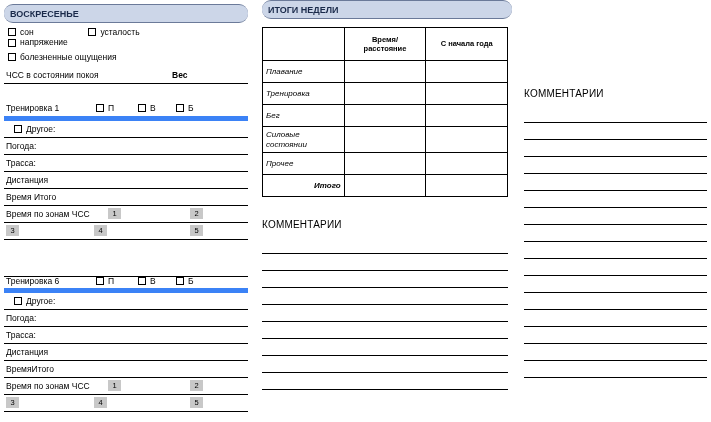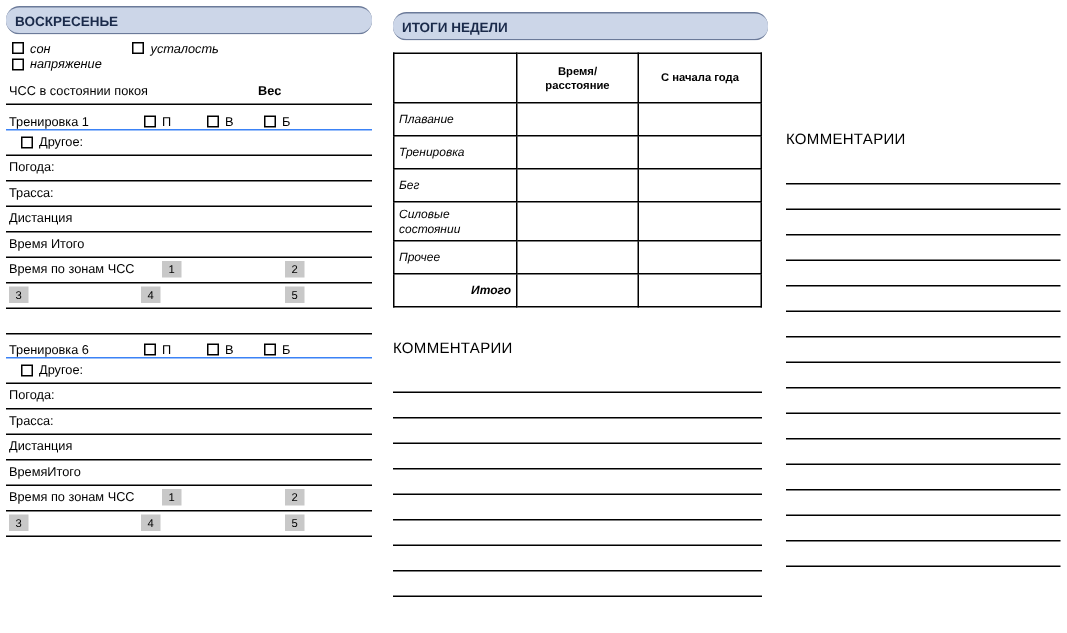--- a/index.html
+++ b/index.html
@@ -53,21 +53,20 @@
     background: #fff;
     box-sizing: border-box;
     vertical-align: middle;
     margin-right: 4px;
   }
   .cb-item {
     display: inline-flex;
     align-items: center;
     margin-right: 14px;
     white-space: nowrap;
-    font-style: italic;
   }
   
   .col-left {
     position: absolute;
     left: 4px;
     top: 4px;
     width: 244px;
   }
   .feel-box {
     padding: 5px 4px 4px 4px;
@@ -89,26 +88,27 @@
   }
   .two-col-row .right-lbl {
     position: absolute;
     left: 168px;
     font-weight: bold;
   }
   .rel { position: relative; }
 
   .train-row {
     height: 17px;
-    border-bottom: 1px solid #3b82f6;
+    border-bottom: 5px solid #3b82f6;
     box-sizing: border-box;
     display: flex;
-    align-items: flex-end;
+    align-items: flex-start;
     padding-left: 2px;
     position: relative;
+    margin-top: 20px;
   }
   .train-row .slot {
     position: absolute;
     display: inline-flex;
     align-items: center;
   }
   .other-row {
     height: 17px;
     border-bottom: 1px solid #000;
     box-sizing: border-box;
@@ -140,21 +140,21 @@
   }
   .blank-row {
     height: 17px;
     border-bottom: 1px solid #000;
     box-sizing: border-box;
   }
   
   .col-mid {
     position: absolute;
     left: 262px;
-    top: 8px;
+    top: 0;
     width: 250px;
   }
   table.week {
     border-collapse: collapse;
     margin-top: 8px;
     width: 246px;
     table-layout: fixed;
   }
   table.week td, table.week th {
     border: 1px solid #000;
@@ -214,20 +214,26 @@
         </span>
         <span class="cb-item feel-item-2">
           <span class="cb"></span>
           <span class="label">усталость</span>
         </span>
         <span class="cb-item">
           <span class="cb"></span>
           <span class="label">напряжение</span>
         </span>
       </div>
+      <div class="feel-row">
+        <span class="cb-item">
+          <span class="cb"></span>
+          <span class="label">болезненные ощущения</span>
+        </span>
+      </div>
     </div>
 
     <div class="two-col-row rel">
       <span class="label">ЧСС в состоянии покоя</span>
       <span class="label right-lbl">Вес</span>
     </div>
 
     <div class="train-row">
       <span class="label">Тренировка 1</span>
       <span class="slot" style="left:92px;">

